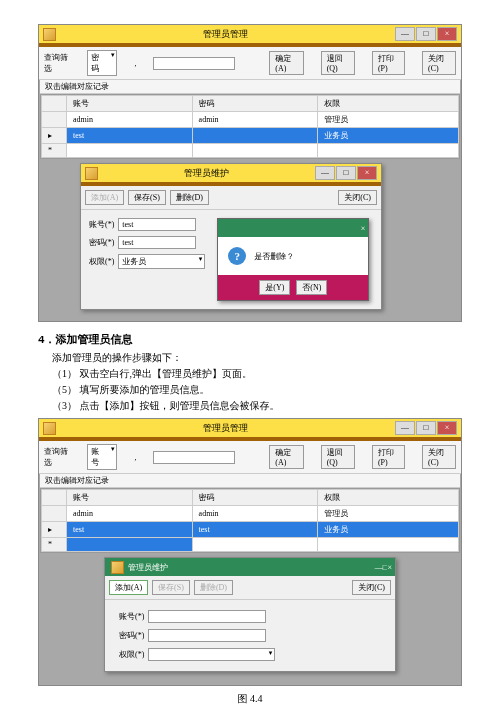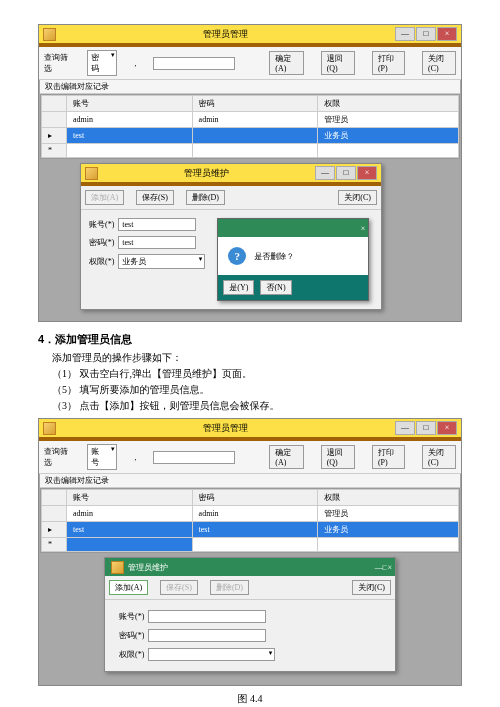--- a/index.html
+++ b/index.html
@@ -19,32 +19,32 @@
 .grid-sub{font-size:8px;padding:1px 5px;background:#f5f5f5;border-bottom:1px solid #ccc}
 .grid table{border-collapse:collapse;width:100%}
 .grid th,.grid td{border:1px solid #ccc;padding:2px 6px;text-align:left;font-weight:normal}
 .grid th{background:#f0f0f0}
 .grid .rowhdr{background:#f0f0f0;width:12px}
 .grid .sel{background:#2a7ce0;color:#fff}
 .grayarea{background:#a8a8a8;padding:0 1px 5px}
 .dialog{background:#f0f0f0;border:1px solid #888;margin:4px 0 0 40px;width:300px;box-shadow:2px 2px 4px rgba(0,0,0,.3)}
 .greenbar{background:#2e8b57;height:18px;display:flex;justify-content:flex-end;align-items:center;padding:0 3px}
 .greenbar .winbtn{background:#2e8b57;border:none;color:#fff}
-.dlgtoolbar{background:#f0f0f0;padding:4px;display:flex;gap:12px;font-size:8px;border-bottom:1px solid #ccc}
+.dlgtoolbar{background:#f0f0f0;padding:4px;display:flex;gap:4px;font-size:8px;border-bottom:1px solid #ccc}
 .dlgbody{padding:8px;display:flex;gap:12px}
 .form{display:flex;flex-direction:column;gap:5px;font-size:8px}
 .form-row{display:flex;align-items:center;gap:4px}
 .form-row .input,.form-row .select{width:70px}
 .confirm{background:#fff;border:1px solid #666;width:150px;box-shadow:2px 2px 4px rgba(0,0,0,.4)}
 .confirm .greenbar{justify-content:space-between;padding-left:6px;color:#fff;font-size:8px}
 .confirm-body{padding:10px;display:flex;align-items:center;gap:8px;font-size:8px}
 .qmark{width:18px;height:18px;border-radius:50%;background:#3a8ad4;color:#fff;text-align:center;line-height:18px;font-size:11px;font-weight:bold}
-.confirm-btns{background:#0f766e;padding:5px;display:flex;justify-content:flex-start;gap:6px}
+.confirm-btns{background:#be185d;padding:5px;display:flex;justify-content:center;gap:6px}
 .icon-sm{width:11px;height:11px;background:linear-gradient(135deg,#f8d070,#d8a030);border:1px solid #c08020;display:inline-block;vertical-align:middle}
-h4{margin:10px 0 3px;font-size:11px;font-family:Liberation Sans, sans-serif}
+h4{margin:10px 0 3px;font-size:11px;font-family:Liberation Mono, monospace}
 .body-text{font-size:10px;line-height:1.6;margin-left:14px}
 .caption{text-align:center;font-size:10px;margin:2px 0 8px}
 .dialog2{background:#f0f0f0;border:1px solid #888;margin:4px auto 8px;width:290px;box-shadow:2px 2px 4px rgba(0,0,0,.3)}
 .form2{padding:10px 14px;display:flex;flex-direction:column;gap:6px;font-size:8px}
 .form2 .input,.form2 .select{width:110px}
 .btn.primary{background:#fff;border:1px solid #6a6}
 </style>
 </head>
 <body>
 

